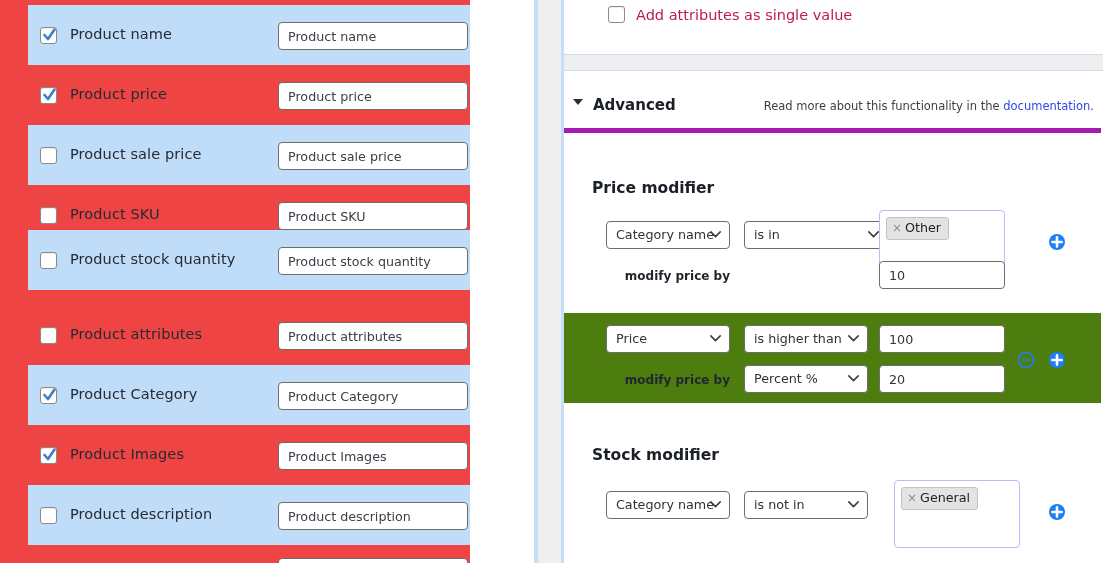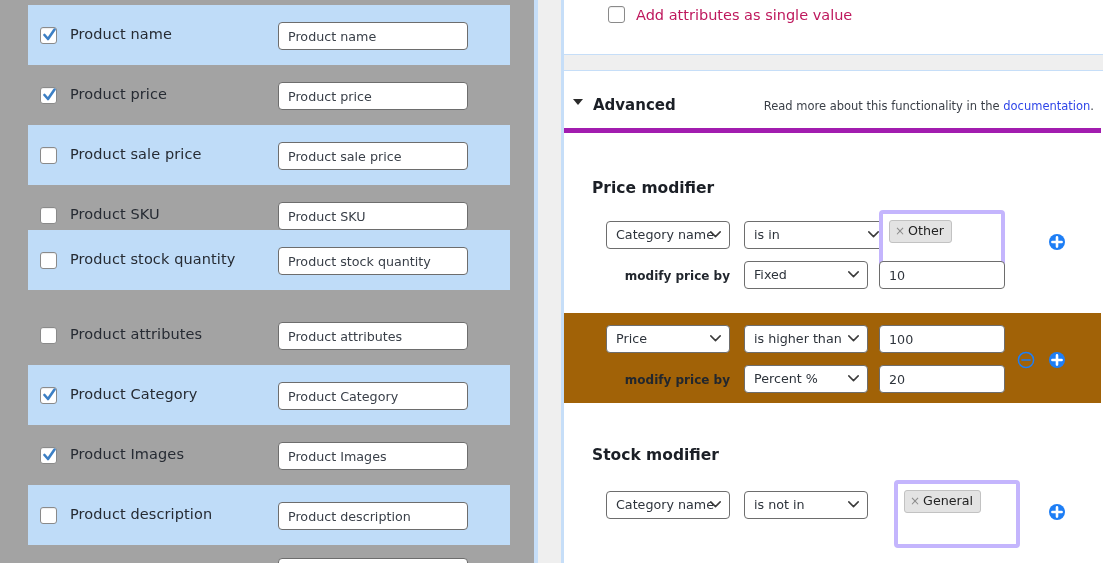--- a/index.html
+++ b/index.html
@@ -7,22 +7,22 @@
     margin: 0; padding: 0;
     width: 1103px; height: 563px;
     background: #ffffff;
     font-family: "DejaVu Sans", "Liberation Sans", sans-serif;
     overflow: hidden;
   }
   #root { position: relative; width: 1103px; height: 563px; background:#ffffff; }
 
   
   #left-panel {
-    position: absolute; left: 0; top: 0; width: 560px; height: 563px;
-    background: #a3a3a3; overflow: hidden;
+    position: absolute; left: 0; top: 0; width: 470px; height: 563px;
+    background: #ef4444; overflow: hidden;
   }
   .field-row {
     position: absolute; left: 28px; width: 482px; height: 60px;
   }
   .field-row.striped { background: #bfdcf8; }
   .field-checkbox {
     position: absolute; left: 12px; top: 22px;
     width: 17px; height: 17px;
     border: 1px solid #8a8a8a;
     border-radius: 3px;
@@ -138,21 +138,21 @@
     color: #2f46e8; text-decoration: none;
   }
 
   .section-title {
     position: absolute; left: 28px;
     font-size: 15.5px; font-weight: bold; color: #1b1f26;
   }
 
   .modifier-group { position: absolute; left: 0; width: 537px; }
   .mod-row { position: absolute; left: 0; width: 537px; }
-  .mod-row.highlighted { background: #a16207; }
+  .mod-row.highlighted { background: #4d7c0f; }
 
   .sel {
     position: absolute; height: 28px;
     border: 1px solid #6d6d6d;
     border-radius: 4px;
     background: #ffffff;
     font-size: 12.7px; color: #2d333b;
     padding-left: 9px; padding-right: 26px;
     line-height: 26px;
     white-space: nowrap; overflow: hidden;
@@ -166,21 +166,21 @@
     border: 1px solid #6d6d6d;
     border-radius: 4px;
     background: #ffffff;
     font-size: 12.7px; color: #2d333b;
     padding: 0 9px; line-height: 26px;
     font-family: "DejaVu Sans", "Liberation Sans", sans-serif;
     outline: none;
   }
   .multiselect {
     position: absolute;
-    border: 4px solid #c4b5fd;
+    border: 1px solid #c4b5fd;
     border-radius: 4px;
     background: #ffffff;
     padding: 6px;
   }
   .tag {
     display: inline-block;
     background: #e3e3e3;
     border: 1px solid #c2c2c2;
     border-radius: 3px;
     font-size: 12.7px;
@@ -299,23 +299,20 @@
       <div class="modifier-group" id="price-modifier-rows" style="top:140px;">
           <div class="mod-row" style="top: 0px; height: 102px;">
             <div class="sel" style="left: 42px; top: 10px; width: 124px;"><span>Category name</span><svg class="chev" viewBox="0 0 11 7">
                 <path d="M0.8 0.9 L5.5 5.6 L10.2 0.9" fill="none" stroke="#3b3b3b" stroke-width="1.5" stroke-linecap="round" stroke-linejoin="round"></path>
               </svg></div>
             <div class="sel" style="left: 180px; top: 10px; width: 144px;"><span>is in</span><svg class="chev" viewBox="0 0 11 7">
                 <path d="M0.8 0.9 L5.5 5.6 L10.2 0.9" fill="none" stroke="#3b3b3b" stroke-width="1.5" stroke-linecap="round" stroke-linejoin="round"></path>
               </svg></div>
             <div class="multiselect" style="left: 315px; top: -1px; width: 126px; height: 68px;"><span class="tag"><span class="x">×</span><span>Other</span></span></div>
             <div class="mod-label" style="left: 42px; top: 58px; width: 124px;">modify price by</div>
-            <div class="sel" style="left: 180px; top: 50px; width: 124px;"><span>Fixed</span><svg class="chev" viewBox="0 0 11 7">
-                <path d="M0.8 0.9 L5.5 5.6 L10.2 0.9" fill="none" stroke="#3b3b3b" stroke-width="1.5" stroke-linecap="round" stroke-linejoin="round"></path>
-              </svg></div>
             <input class="txt" type="text" value="10" style="left: 315px; top: 50px; width: 126px;">
             <span class="icon-btn" style="left: 484px; top: 22px;"><svg viewBox="0 0 18 18" width="18" height="18">
                 <circle cx="9" cy="9" r="8" fill="#1e7ef5"></circle>
                 <path d="M9 4.4 V13.6 M4.4 9 H13.6" stroke="#fff" stroke-width="2.6" stroke-linecap="round"></path>
               </svg></span>
           </div>
           <div class="mod-row highlighted" style="top: 102px; height: 90px;">
             <div class="sel" style="left: 42px; top: 12px; width: 124px;"><span>Price</span><svg class="chev" viewBox="0 0 11 7">
                 <path d="M0.8 0.9 L5.5 5.6 L10.2 0.9" fill="none" stroke="#3b3b3b" stroke-width="1.5" stroke-linecap="round" stroke-linejoin="round"></path>
               </svg></div>

